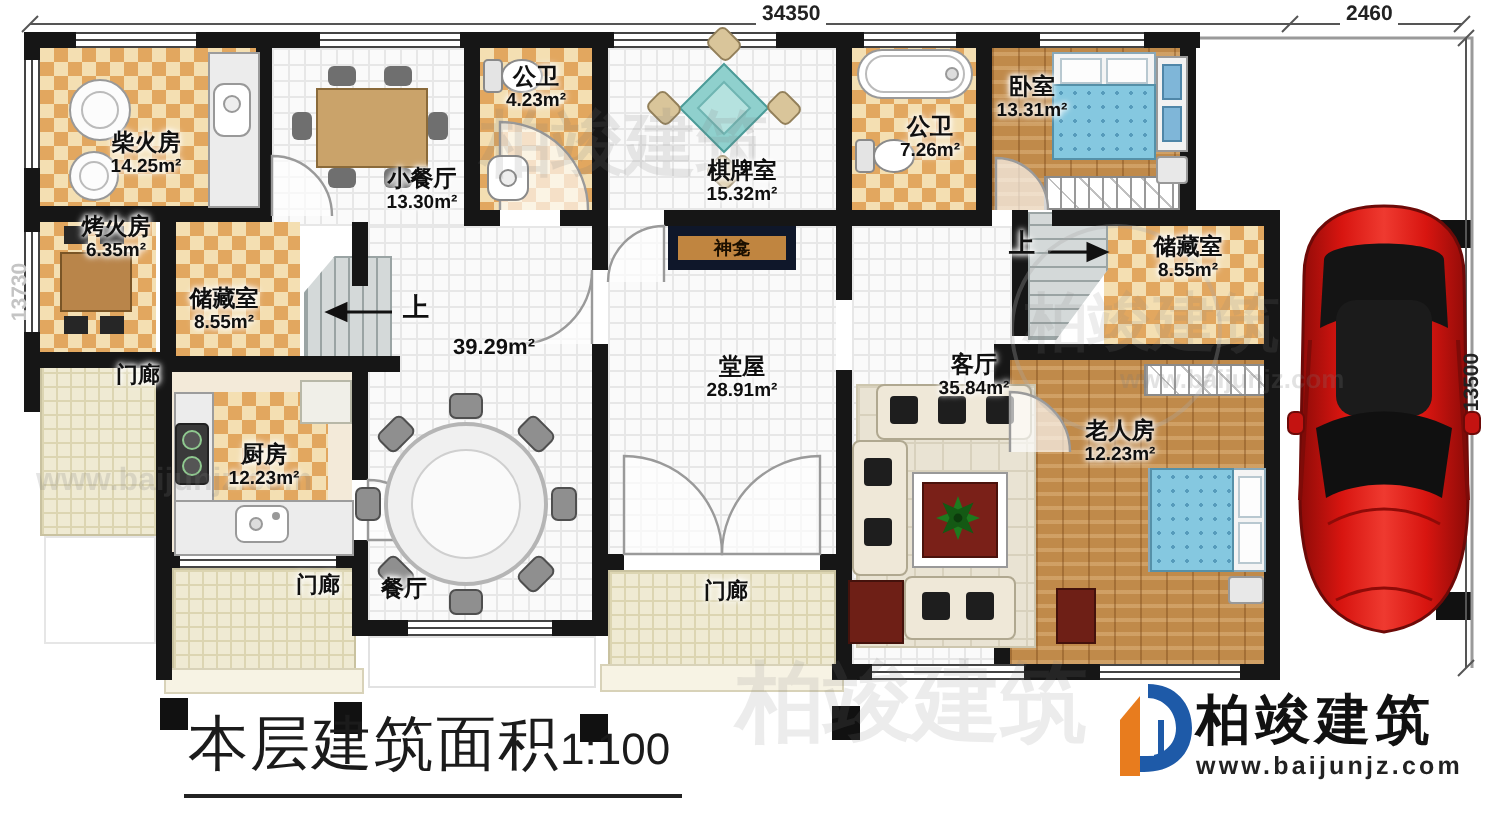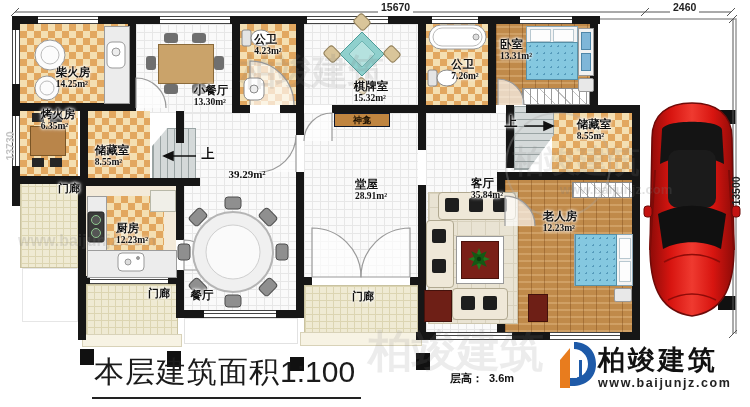--- a/index.html
+++ b/index.html
@@ -28,22 +28,22 @@
     background-image:repeating-linear-gradient(0deg,#9aa4a4 0 1px,transparent 1px 7px);
     border:1px solid #9aa4a4;}
   .hatch{background-color:#fff;
     background-image:repeating-linear-gradient(90deg,#9a9a9a 0 1px,transparent 1px 7px),
                      repeating-linear-gradient(45deg,#c0c0c0 0 1px,transparent 1px 11px);
     border:1px solid #8a8a8a;}
   .wall{background:#161616;}
   .col{background:#111;}
   .win-h{background:#fff;background-image:linear-gradient(to bottom,#444 0 1px,transparent 1px 3.5px,#444 3.5px 4.5px,transparent 4.5px 7px,#444 7px 8px);height:8px;}
   .win-v{background:#fff;background-image:linear-gradient(to right,#444 0 1px,transparent 1px 3.5px,#444 3.5px 4.5px,transparent 4.5px 7px,#444 7px 8px);width:8px;}
-  .rl{position:absolute;transform:translateX(-50%);color:#101010;
-      text-shadow:0 0 2px #fff,0 0 3px #fff,0 0 4px #fff;white-space:nowrap;line-height:1.1;z-index:40;font-family:Liberation Serif, serif;}
+  .rl{position:absolute;text-align:center;transform:translateX(-50%);color:#101010;
+      text-shadow:0 0 2px #fff,0 0 3px #fff,0 0 4px #fff;white-space:nowrap;line-height:1.1;z-index:40;}
   .rl .nm{font-size:11.5px;font-weight:700;}
   .rl .ar{font-size:9.5px;font-weight:700;}
   .small-label{font-size:11px;font-weight:700;}
   .dim{position:absolute;font-size:10.5px;font-weight:700;color:#222;background:#fff;padding:0 3px;z-index:45;}
   .wm{position:absolute;color:rgba(125,125,125,.16);font-weight:700;pointer-events:none;z-index:38;white-space:nowrap;}
   .furn{position:absolute;z-index:20;}
   .counter{background:#ececec;border:1px solid #9c9c9c;}
   .pillow{position:absolute;background:#fdfdfd;border:1px solid #b8c8d0;}
   .blanket{position:absolute;background:#85c8e0;border:1px solid #5590a8;
     background-image:radial-gradient(rgba(40,110,150,.5) 1px,transparent 1px);background-size:7px 7px;}
@@ -139,21 +139,21 @@
   <div class="furn" style="left:50px;top:158px;width:12px;height:9px;background:#262626;"></div>
 
   <div class="furn" style="left:158px;top:44px;width:54px;height:38px;background:#caa36a;border:1px solid #8a6a3a;"></div>
   <div class="furn" style="left:164px;top:33px;width:14px;height:10px;background:#6f6f6f;border-radius:3px;"></div>
   <div class="furn" style="left:192px;top:33px;width:14px;height:10px;background:#6f6f6f;border-radius:3px;"></div>
   <div class="furn" style="left:164px;top:84px;width:14px;height:10px;background:#6f6f6f;border-radius:3px;"></div>
   <div class="furn" style="left:192px;top:84px;width:14px;height:10px;background:#6f6f6f;border-radius:3px;"></div>
   <div class="furn" style="left:146px;top:56px;width:10px;height:14px;background:#6f6f6f;border-radius:3px;"></div>
   <div class="furn" style="left:214px;top:56px;width:10px;height:14px;background:#6f6f6f;border-radius:3px;"></div>
 
-  <div class="abs" style="left:334px;top:113px;width:54px;height:12px;background:#c08540;border:1px solid #0f172a;z-index:35;text-align:center;">
+  <div class="abs" style="left:334px;top:113px;width:54px;height:12px;background:#c08540;border:5px solid #0f172a;z-index:35;text-align:center;">
     <span style="font-size:9px;font-weight:700;color:#1a0f00;line-height:12px;display:block;">神龛</span>
   </div>
 
   <svg class="abs" width="750" height="345" viewBox="0 0 750 345" style="left:0;top:0;z-index:30;pointer-events:none;">
     <defs>
       <linearGradient id="carGrad" x1="0" y1="0" x2="1" y2="0">
         <stop offset="0" stop-color="#8e0b08"></stop>
           <stop offset="0.25" stop-color="#d81510"></stop>
         <stop offset="0.5" stop-color="#ef3a30"></stop>
           <stop offset="0.75" stop-color="#d81510"></stop>
@@ -353,21 +353,21 @@
   <div class="abs win-h" style="left:436px;top:332px;width:76px;"></div>
   <div class="abs win-h" style="left:550px;top:332px;width:70px;"></div>
 
   <div class="abs col" style="left:80px;top:349px;width:14px;height:16px;"></div>
   <div class="abs col" style="left:167px;top:351px;width:14px;height:16px;"></div>
   <div class="abs col" style="left:290px;top:357px;width:14px;height:14px;"></div>
   <div class="abs col" style="left:416px;top:353px;width:14px;height:17px;"></div>
   <div class="abs col" style="left:717px;top:110px;width:19px;height:14px;"></div>
   <div class="abs col" style="left:718px;top:296px;width:18px;height:14px;"></div>
 
-  <div class="dim" style="left:378px;top:1px;">15670</div>
+  <div class="dim" style="left:378px;top:1px;">34350</div>
   <div class="dim" style="left:670px;top:1px;">2460</div>
   <div class="dim" style="left:706px;top:185px;width:54px;text-align:center;transform:rotate(-90deg);background:transparent;">13500</div>
   <div class="dim" style="left:-19px;top:140px;width:52px;text-align:center;transform:rotate(-90deg);background:transparent;color:#c4c4c4;">13730</div>
 
   <div class="rl" style="left:73px;top:66px;">
     <div class="nm">柴火房</div>
       <div class="ar">14.25m²</div>
     </div>
   <div class="rl" style="left:211px;top:84px;">
     <div class="nm">小餐厅</div>
@@ -429,25 +429,23 @@
   <div class="rl" style="left:208px;top:147px;font-size:13px;font-weight:700;">上</div>
   <div class="rl" style="left:511px;top:115px;font-size:13px;font-weight:700;">上</div>
 
   <div class="wm" style="left:240px;top:48px;font-size:36px;">柏竣建筑</div>
   <div class="wm" style="left:18px;top:232px;font-size:16px;color:rgba(125,125,125,0.20);">www.baijunjz.com</div>
   <div class="wm" style="left:512px;top:140px;font-size:32px;color:rgba(135,135,135,0.15);">柏竣建筑</div>
   <div class="wm" style="left:560px;top:182px;font-size:13px;color:rgba(125,125,125,0.22);">www.baijunjz.com</div>
   <div class="wm" style="left:368px;top:322px;font-size:44px;color:rgba(130,130,130,0.15);">柏竣建筑</div>
 
   <div class="titleblock" style="left:92px;top:352px;border-bottom:2px solid #222;padding:0 6px 4px 2px;">
-    <span style="font-size:30px;letter-spacing:1px;">本层建筑面积</span><span style="font-size:30px;">1:100</span>
+    <span style="font-size:30px;letter-spacing:1px;">本层建筑面积</span><span style="font-size:22px;">1:100</span>
   </div>
   <div class="titleblock" style="left:450px;top:372px;">
-    <div class="stat-row">
-      <span>层高：</span><span class="v">3.6m</span></div>
   </div>
 
   <svg class="abs" width="44" height="56" viewBox="0 0 44 56" style="left:554px;top:338px;z-index:50;">
     <path d="M20,4 C34,4 42,14 42,26 C42,40 32,48 18,48 L14,48 L14,40 L18,40 C27,40 34,35 34,26 C34,17 27,11 20,11 Z" fill="#1e5aa8"></path>
     <polygon points="6,50 6,22 16,10 16,50" fill="#e87c1e"></polygon>
     <rect x="19" y="18" width="4" height="22" fill="#fff" opacity="0.85"></rect>
     <rect x="25" y="22" width="3" height="18" fill="#1e5aa8"></rect>
   </svg>
   <div class="titleblock" style="left:598px;top:342px;font-size:27px;font-weight:700;color:#111;letter-spacing:3px;">柏竣建筑</div>
   <div class="titleblock" style="left:598px;top:376px;font-size:12.5px;font-weight:700;color:#222;letter-spacing:1.6px;">www.baijunjz.com</div>

